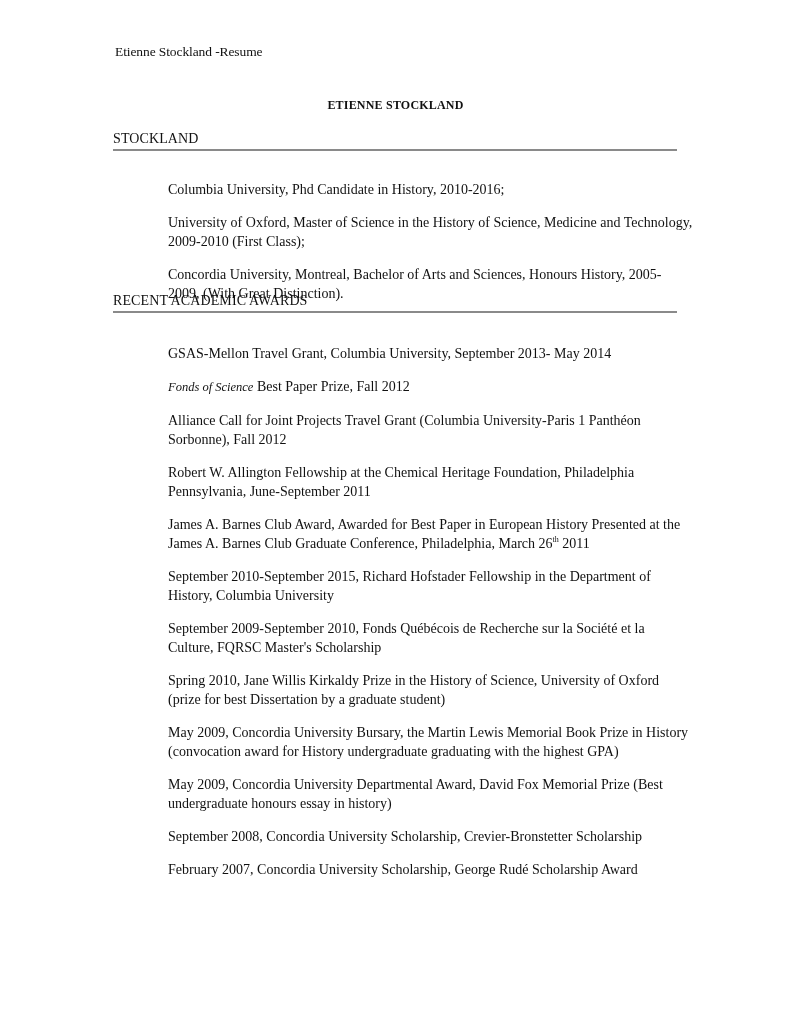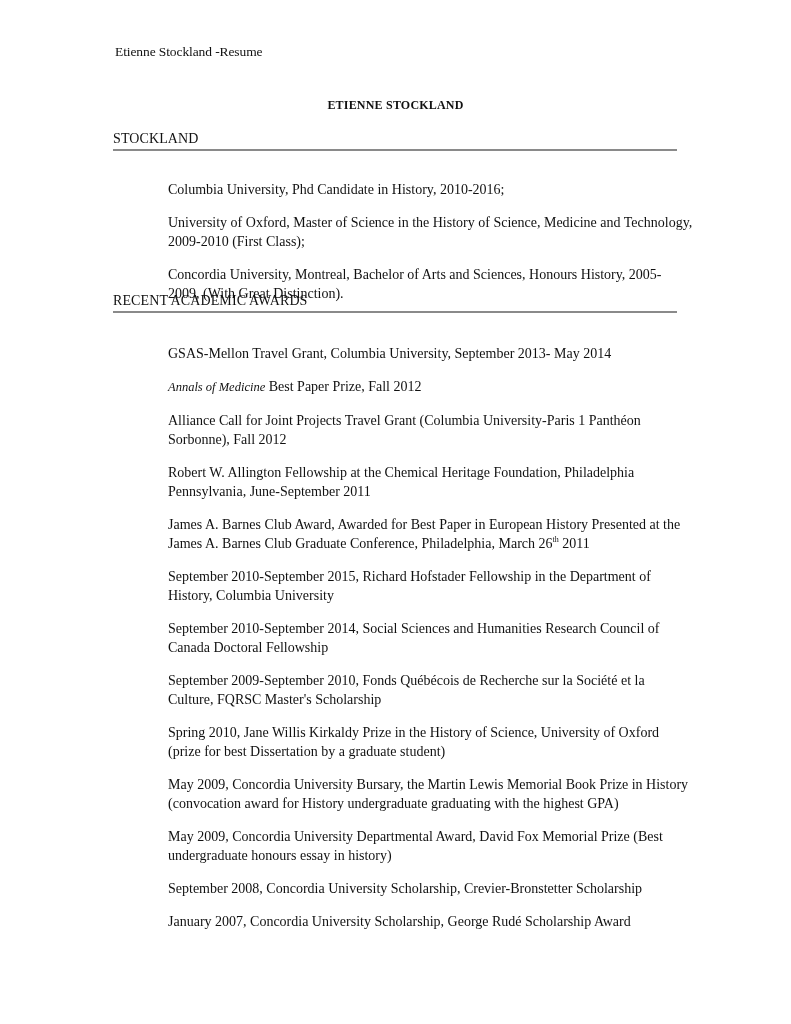--- a/index.html
+++ b/index.html
@@ -83,25 +83,24 @@
 <ul class="entries education">
   <li>Columbia University, Phd Candidate in History, 2010-2016;</li>
   <li>University of Oxford, Master of Science in the History of Science, Medicine and Technology, 2009-2010 (First Class);</li>
   <li>Concordia University, Montreal, Bachelor of Arts and Sciences, Honours History, 2005-2009, (With Great Distinction).</li>
 </ul>
 
 <div class="section-heading awards">RECENT ACADEMIC AWARDS</div>
 
 <ul class="entries awards">
   <li>GSAS-Mellon Travel Grant, Columbia University, September 2013- May 2014</li>
-  <li><span class="italic-title">Annals of Medicine</span><span> Best Paper Prize, Fall 2012</span></li>
+  <li><span class="italic-title">Fonds of Science</span><span> Best Paper Prize, Fall 2012</span></li>
   <li>Alliance Call for Joint Projects Travel Grant (Columbia University-Paris 1 Panthéon Sorbonne), Fall 2012</li>
   <li>Robert W. Allington Fellowship at the Chemical Heritage Foundation, Philadelphia Pennsylvania, June-September 2011</li>
   <li><span>James A. Barnes Club Award, Awarded for Best Paper in European History Presented at the James A. Barnes Club Graduate Conference, Philadelphia, March 26</span><sup>th</sup><span> 2011</span></li>
   <li>September 2010-September 2015, Richard Hofstader Fellowship in the Department of History, Columbia University</li>
-  <li>September 2010-September 2014, Social Sciences and Humanities Research Council of Canada Doctoral Fellowship</li>
   <li>September 2009-September 2010, Fonds Québécois de Recherche sur la Société et la Culture, FQRSC Master's Scholarship</li>
   <li>Spring 2010, Jane Willis Kirkaldy Prize in the History of Science, University of Oxford (prize for best Dissertation by a graduate student)</li>
   <li>May 2009, Concordia University Bursary, the Martin Lewis Memorial Book Prize in History (convocation award for History undergraduate graduating with the highest GPA)</li>
   <li>May 2009, Concordia University Departmental Award, David Fox Memorial Prize (Best undergraduate honours essay in history)</li>
   <li>September 2008, Concordia University Scholarship, Crevier-Bronstetter Scholarship</li>
-  <li>January 2007, Concordia University Scholarship, George Rudé Scholarship Award</li>
+  <li>February 2007, Concordia University Scholarship, George Rudé Scholarship Award</li>
 </ul>
 
 </body></html>

